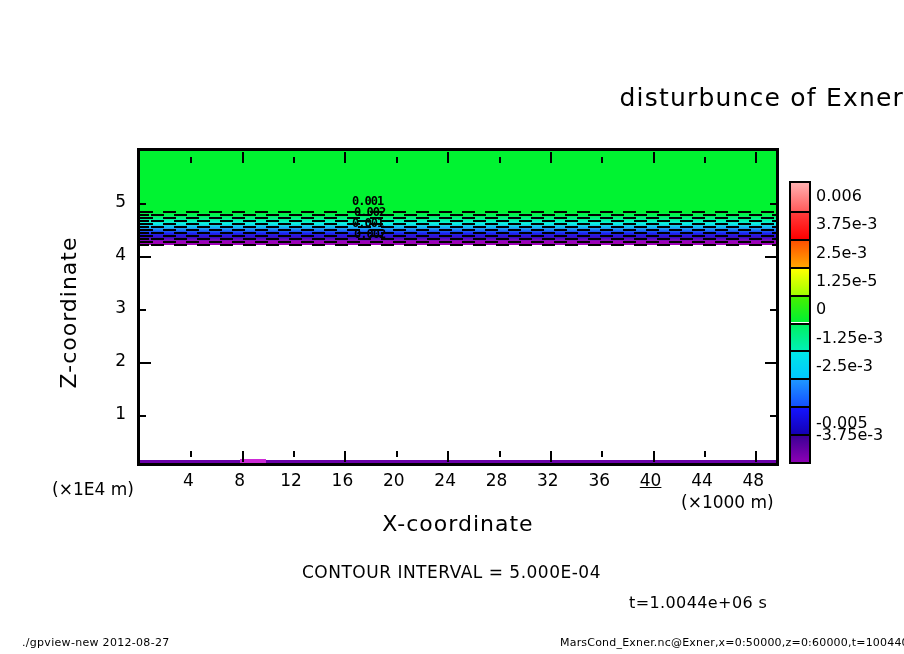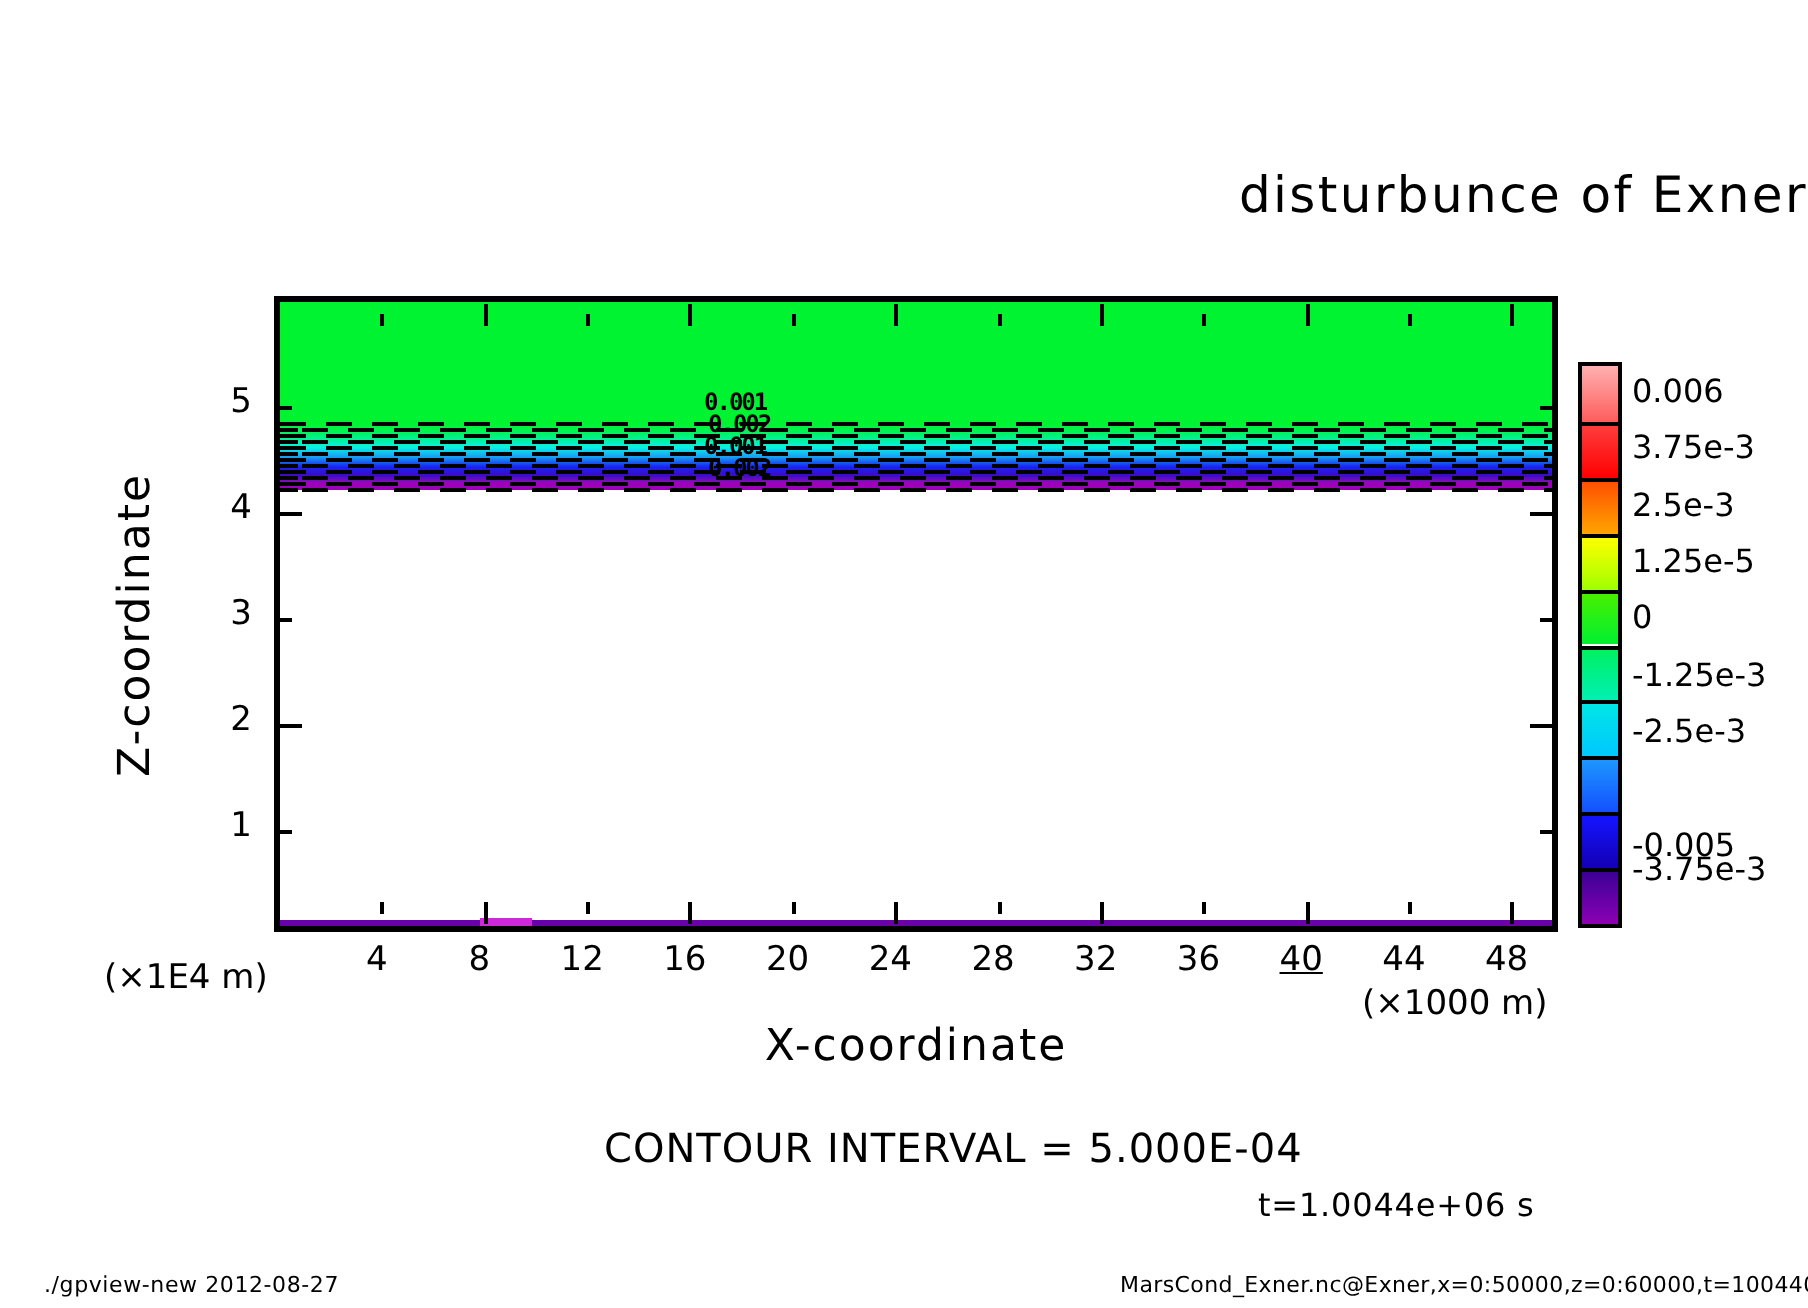--- a/index.html
+++ b/index.html
@@ -170,21 +170,21 @@
   .cb-label {
     left: 816px;
     font-size: 16px;
     color: #000;
     white-space: nowrap;
   }
 
   
   #contour-interval {
     left: 302px; top: 562px;
-    font-size: 20px;
+    font-size: 17px;
     letter-spacing: 0.5px;
   }
   #time-stamp {
     left: 629px; top: 593px;
     font-size: 16px;
     letter-spacing: 0.4px;
   }
   #footer-left {
     left: 22px; top: 636px;
     font-size: 11px;

